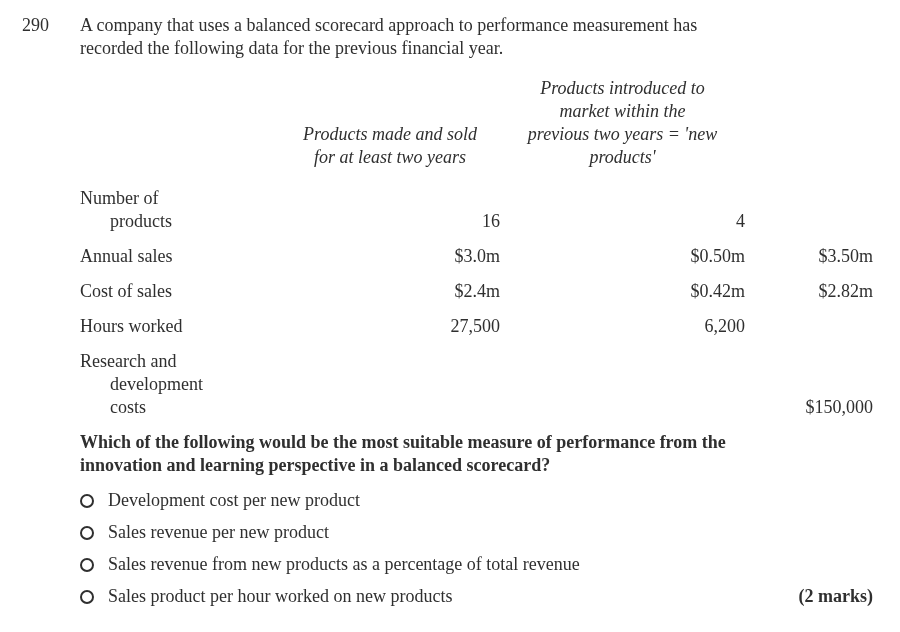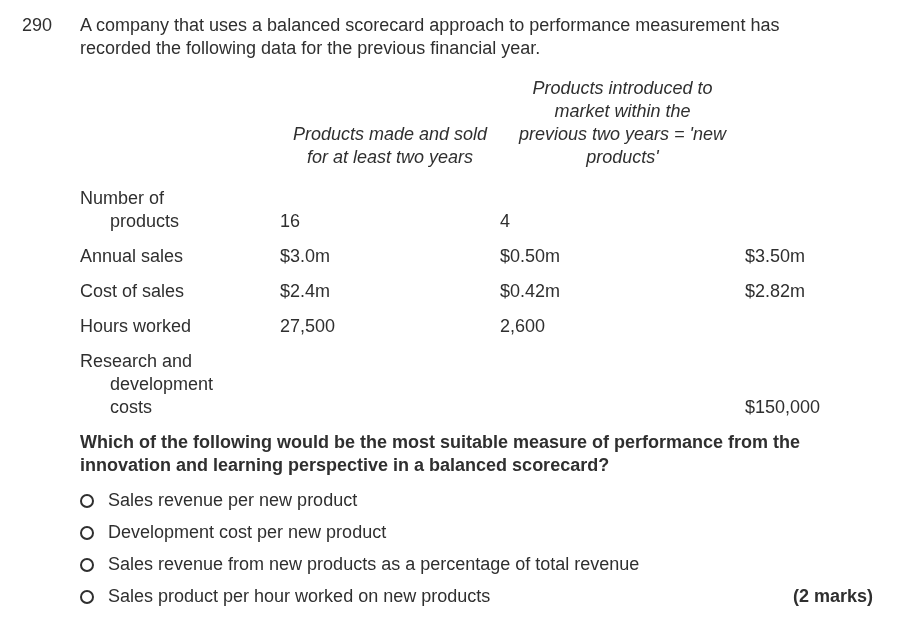--- a/index.html
+++ b/index.html
@@ -6,21 +6,21 @@
   html, body { margin: 0; padding: 0; }
   body {
     width: 900px; height: 632px;
     background: #ffffff;
     color: #2f2f2f;
     font-family: "Liberation Sans", sans-serif;
     font-size: 18px;
     line-height: 23px;
     overflow: hidden;
   }
-  .page { padding: 14px 27px 0 22px; }
+  .page { padding: 14px 27px 0 22px; font-family: Liberation Serif, serif; }
   .top-row { display: flex; align-items: flex-start; }
   .qnum { width: 58px; flex-shrink: 0; }
   .content { flex: 1; min-width: 0; }
   .intro { white-space: pre-line; }
 
   .data-table { margin-top: 17px; }
   .trow {
     display: grid;
     grid-template-columns: 200px 220px 245px 128px;
     align-items: end;
@@ -30,21 +30,21 @@
   .hcell {
     font-style: italic;
     text-align: center;
     white-space: pre-line;
   }
   .row-label {
     white-space: pre-line;
     padding-left: 30px;
     text-indent: -30px;
   }
-  .vcell { text-align: left; }
+  .vcell { text-align: right; }
 
   .prompt {
     font-weight: bold;
     white-space: pre-line;
   }
 
   .options { margin-top: 12px; }
   .option {
     display: flex;
     align-items: center;
@@ -101,45 +101,45 @@
         <div class="trow">
           <div class="row-label">Cost of sales</div>
           <div class="vcell">$2.4m</div>
           <div class="vcell">$0.42m</div>
           <div class="vcell">$2.82m</div>
         </div>
 
         <div class="trow">
           <div class="row-label">Hours worked</div>
           <div class="vcell">27,500</div>
-          <div class="vcell">2,600</div>
+          <div class="vcell">6,200</div>
           <div class="vcell"></div>
         </div>
 
         <div class="trow">
           <div class="row-label">Research and
 development
 costs</div>
           <div class="vcell"></div>
           <div class="vcell"></div>
           <div class="vcell">$150,000</div>
         </div>
       </div>
 
       <div class="prompt">Which of the following would be the most suitable measure of performance from the
 innovation and learning perspective in a balanced scorecard?</div>
 
       <div class="options">
         <div class="option">
           <span class="radio"></span>
-          <span>Sales revenue per new product</span>
+          <span>Development cost per new product</span>
         </div>
         <div class="option">
           <span class="radio"></span>
-          <span>Development cost per new product</span>
+          <span>Sales revenue per new product</span>
         </div>
         <div class="option">
           <span class="radio"></span>
           <span>Sales revenue from new products as a percentage of total revenue</span>
         </div>
         <div class="option">
           <span class="radio"></span>
           <span>Sales product per hour worked on new products</span>
           <span class="marks">(2 marks)</span>
         </div>

